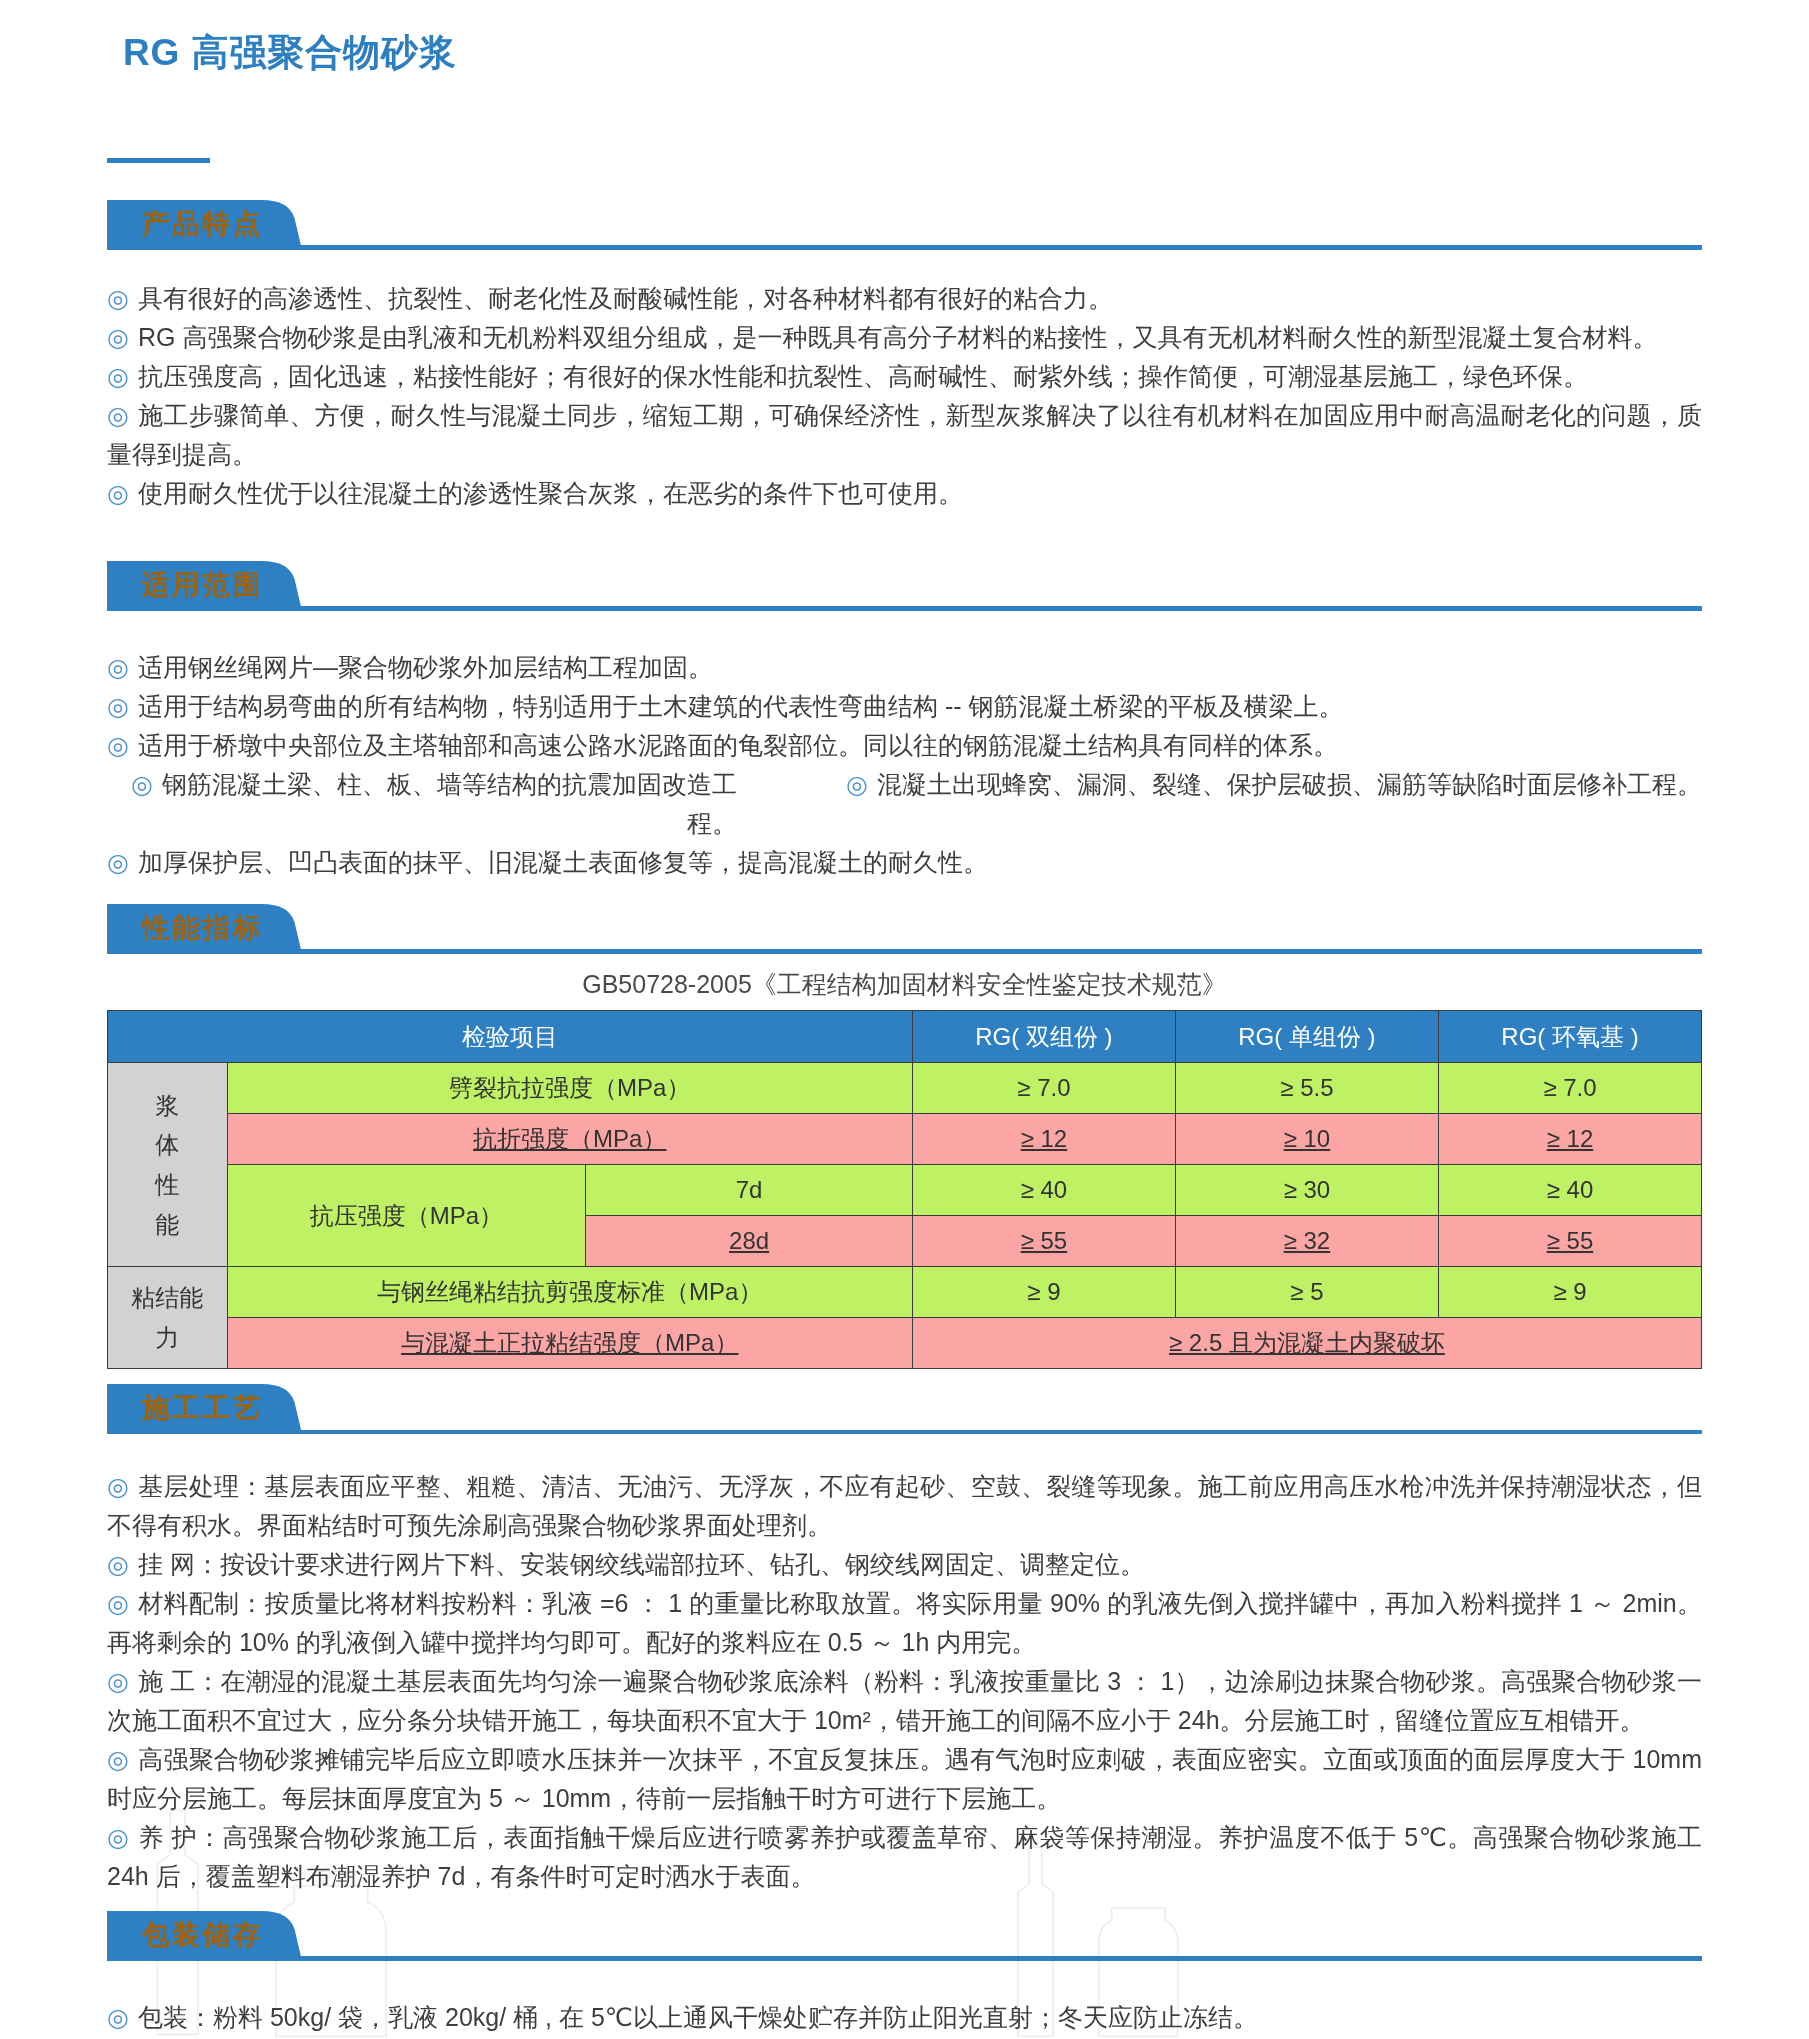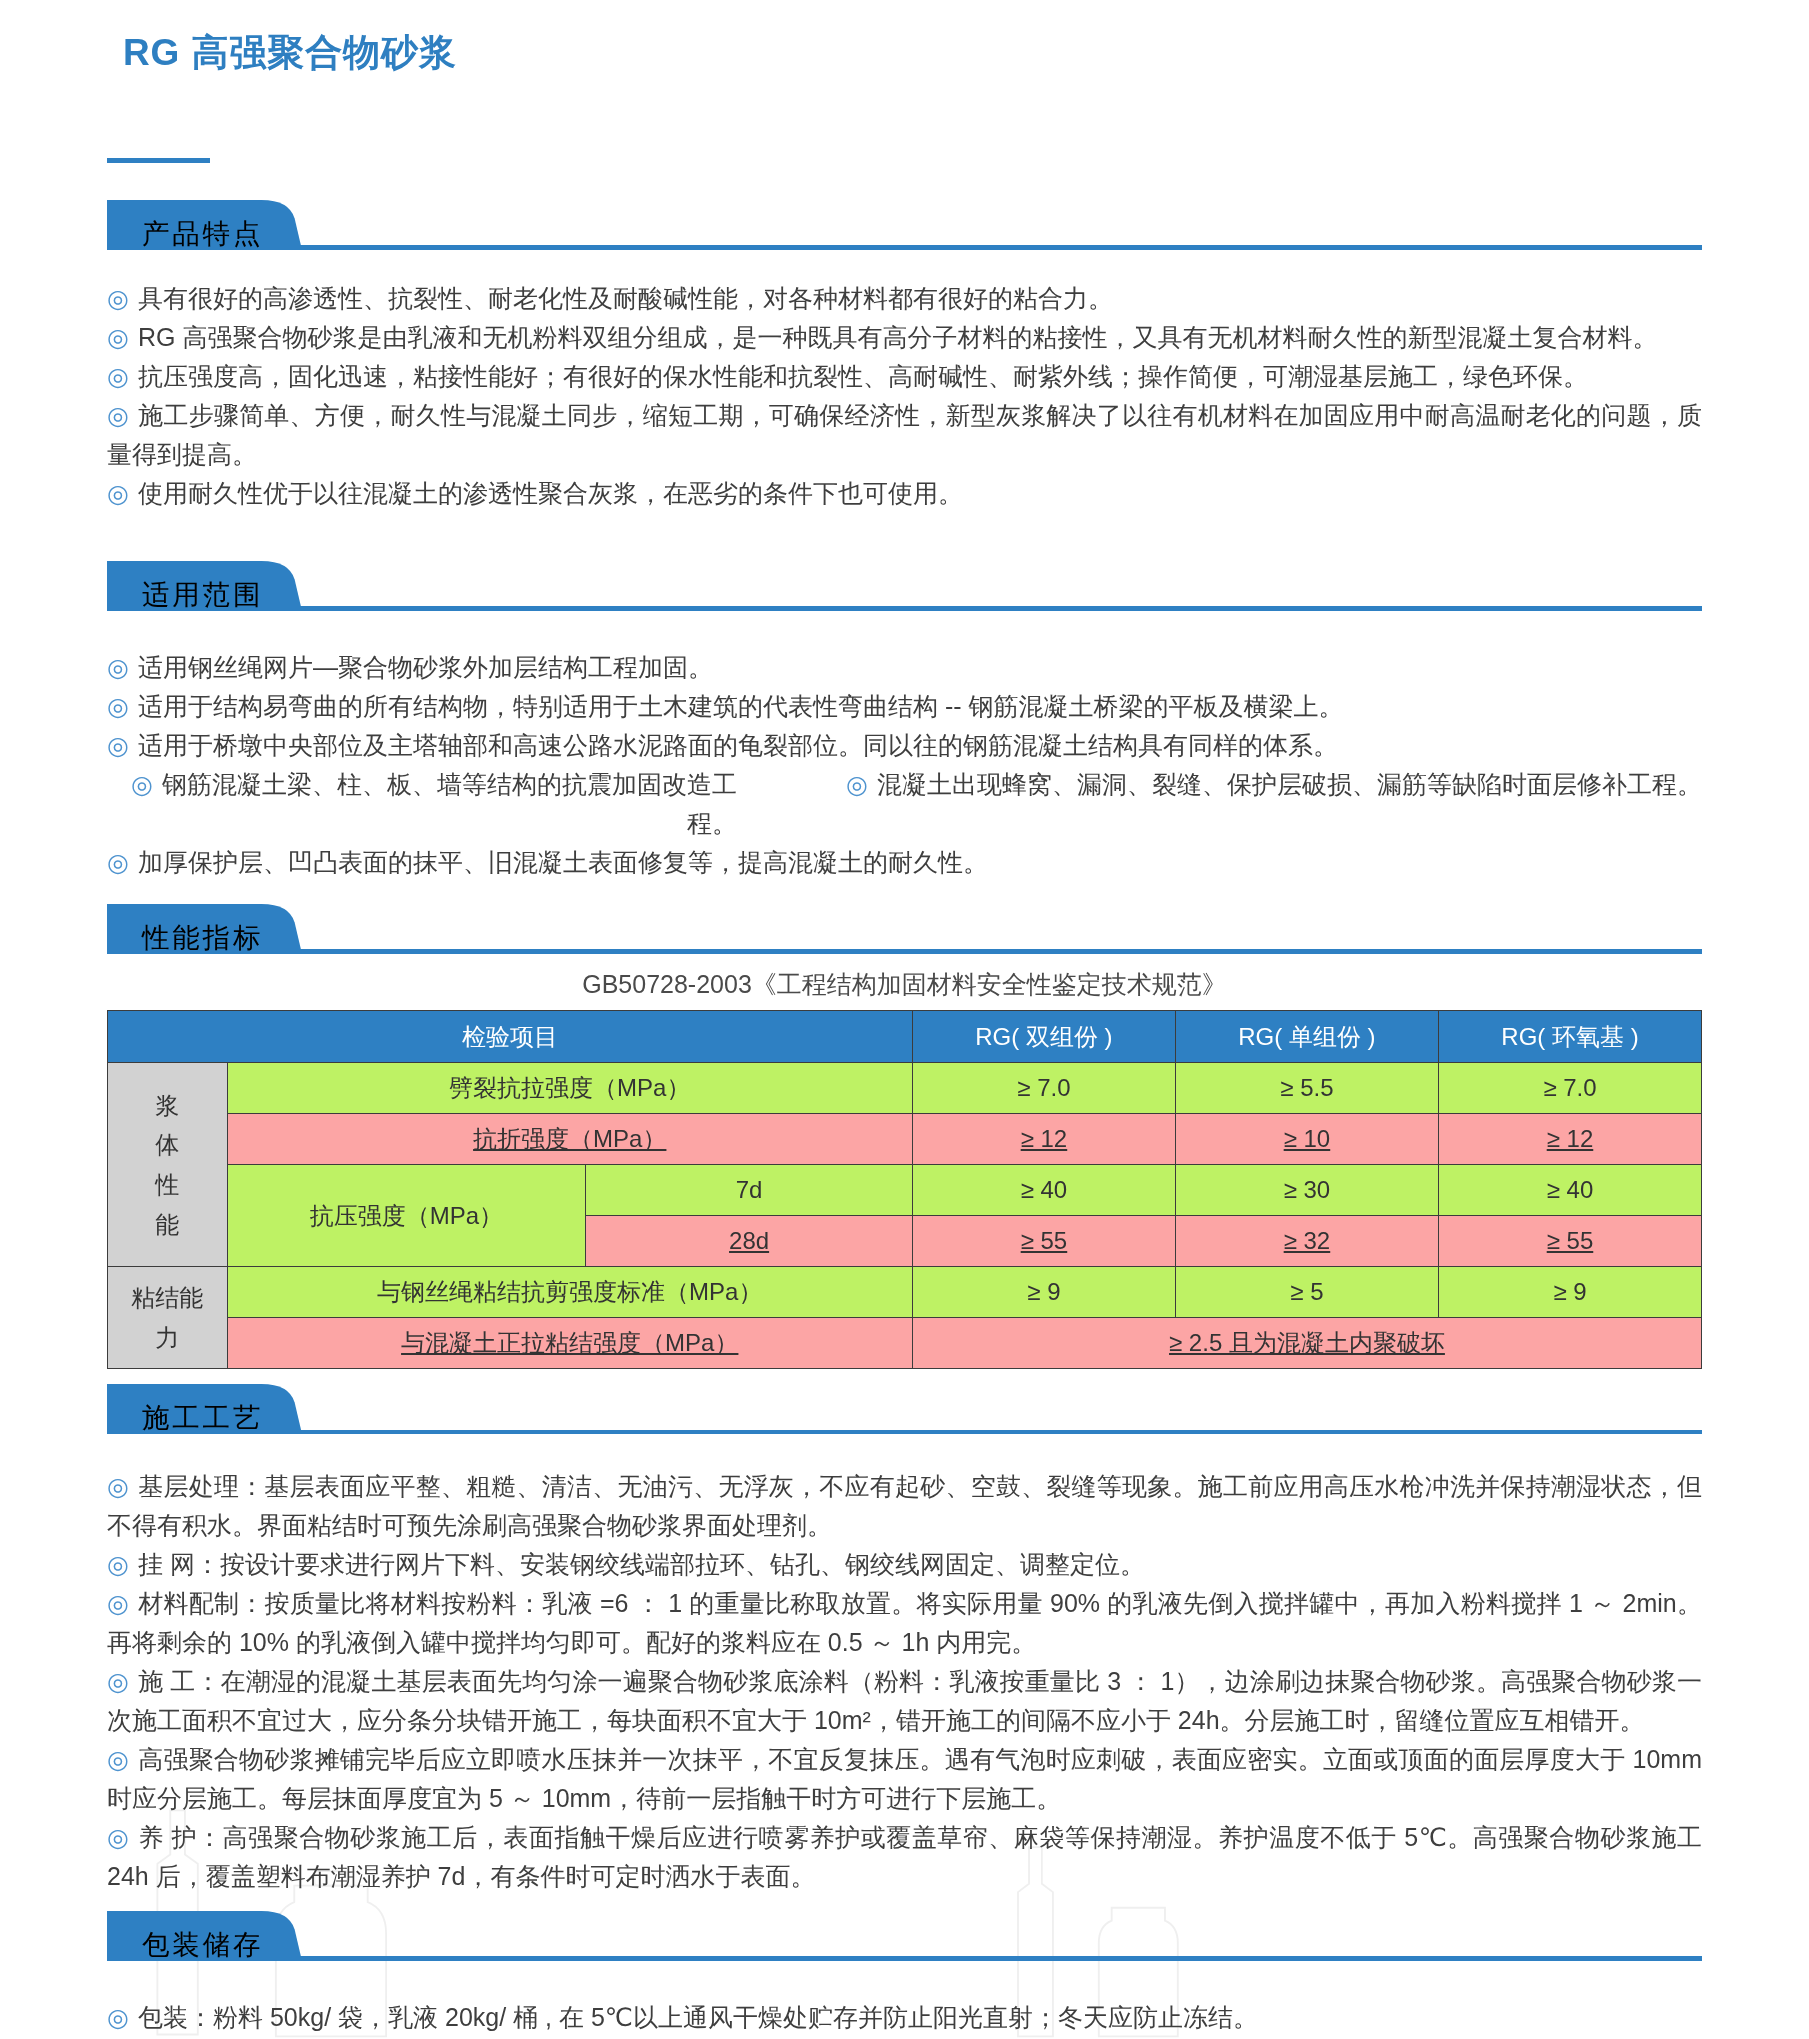--- a/index.html
+++ b/index.html
@@ -31,22 +31,22 @@
   
   .banner{position:relative;height:50px;}
   .banner .rule{
     position:absolute;left:0;right:0;bottom:0;height:4.6px;
     background:#2e80c3;
   }
   .tab{position:relative;z-index:1;width:195px;height:50px;}
   .tab svg{position:absolute;left:0;top:0;width:195px;height:50px;}
   .tab svg path{fill:#2e80c3;}
   .tab-label{
-    position:absolute;left:35px;top:10px;
-    font-size:27.5px;font-weight:normal;color:#000000;
+    position:absolute;left:35px;top:0;
+    font-size:27.5px;font-weight:bold;color:#a16207;
     line-height:48px;letter-spacing:2.8px;
   }
 
   
   .bullets{margin-top:29px;}
   .bullets p{
     margin:0;
     font-size:25px;line-height:39px;
     text-align:justify;
   }
@@ -171,21 +171,21 @@
       <div class="banner">
         <div class="tab">
           <svg viewBox="0 0 212 54" preserveAspectRatio="none">
               <path d="M0 0 H168 Q198 0 204 20 L212 54 H0 Z"></path>
             </svg>
           <span class="tab-label">性能指标</span>
         </div>
         <div class="rule"></div>
       </div>
 
-      <div class="tbl-caption">GB50728-2003《工程结构加固材料安全性鉴定技术规范》</div>
+      <div class="tbl-caption">GB50728-2005《工程结构加固材料安全性鉴定技术规范》</div>
 
       <table class="perf">
         <colgroup>
           <col style="width:7.5%">
             <col style="width:22.5%">
             <col style="width:20.5%">
           <col style="width:16.5%">
             <col style="width:16.5%">
             <col style="width:16.5%">
         </colgroup>

